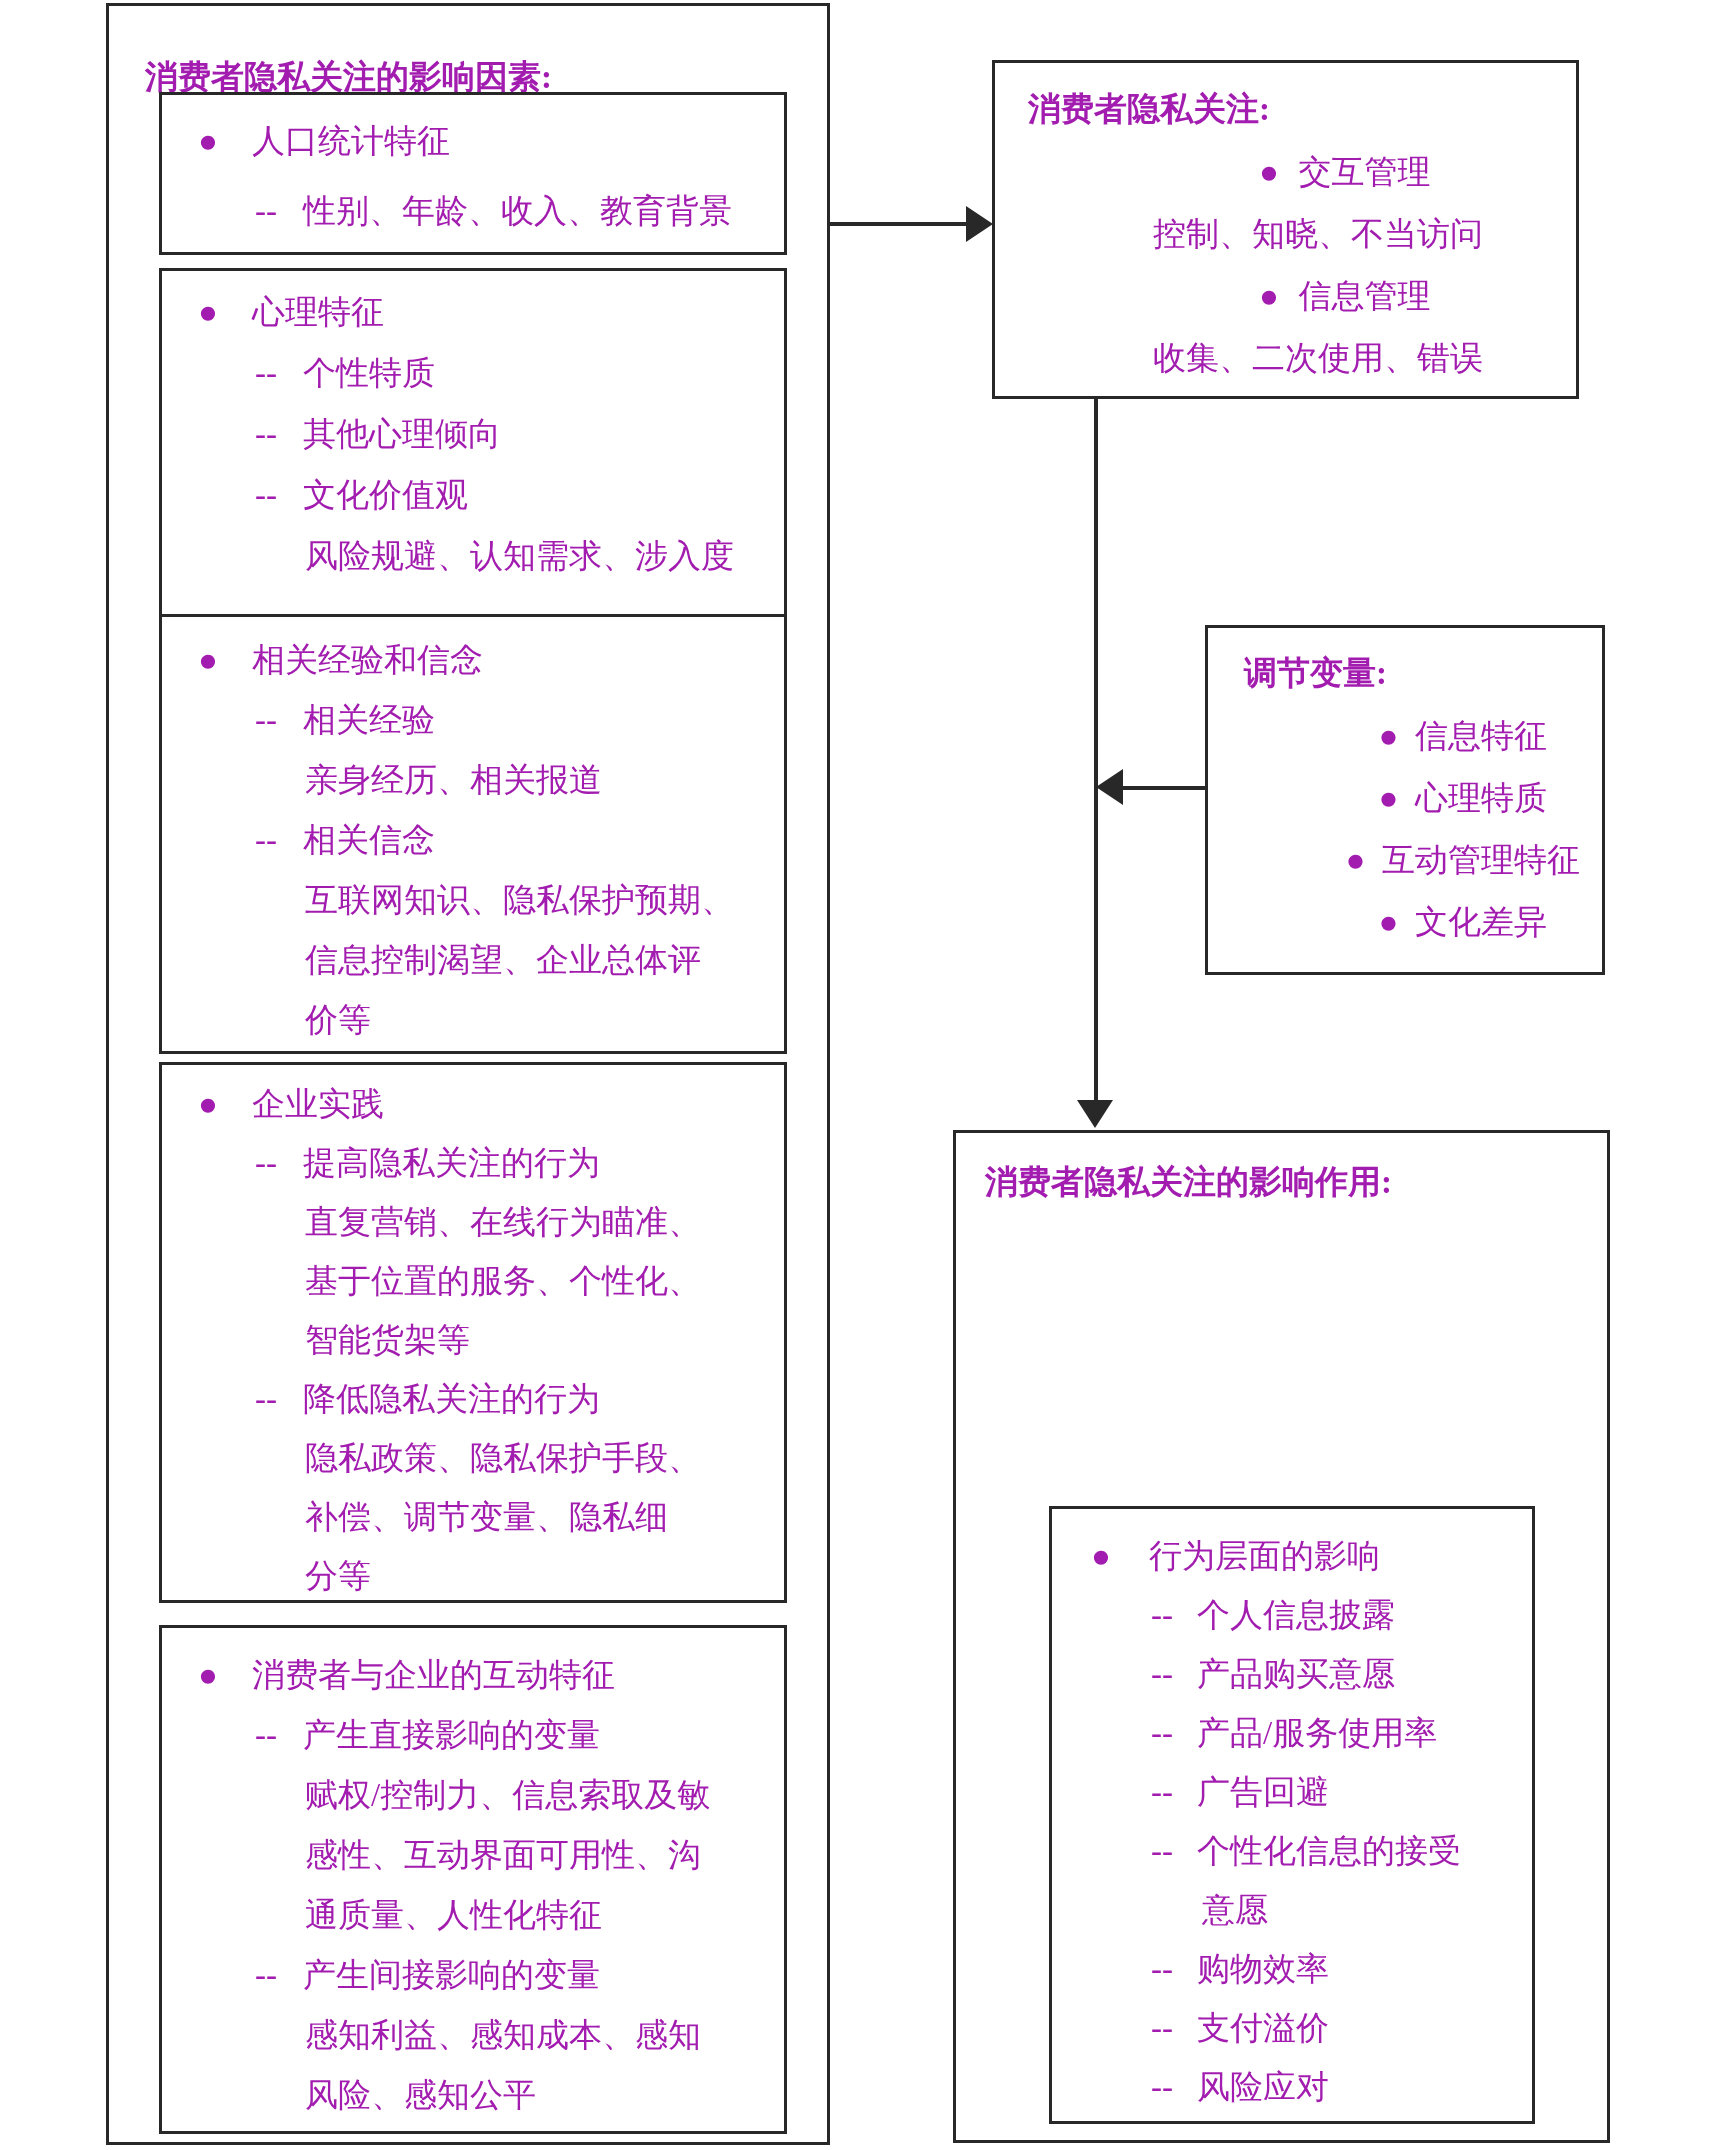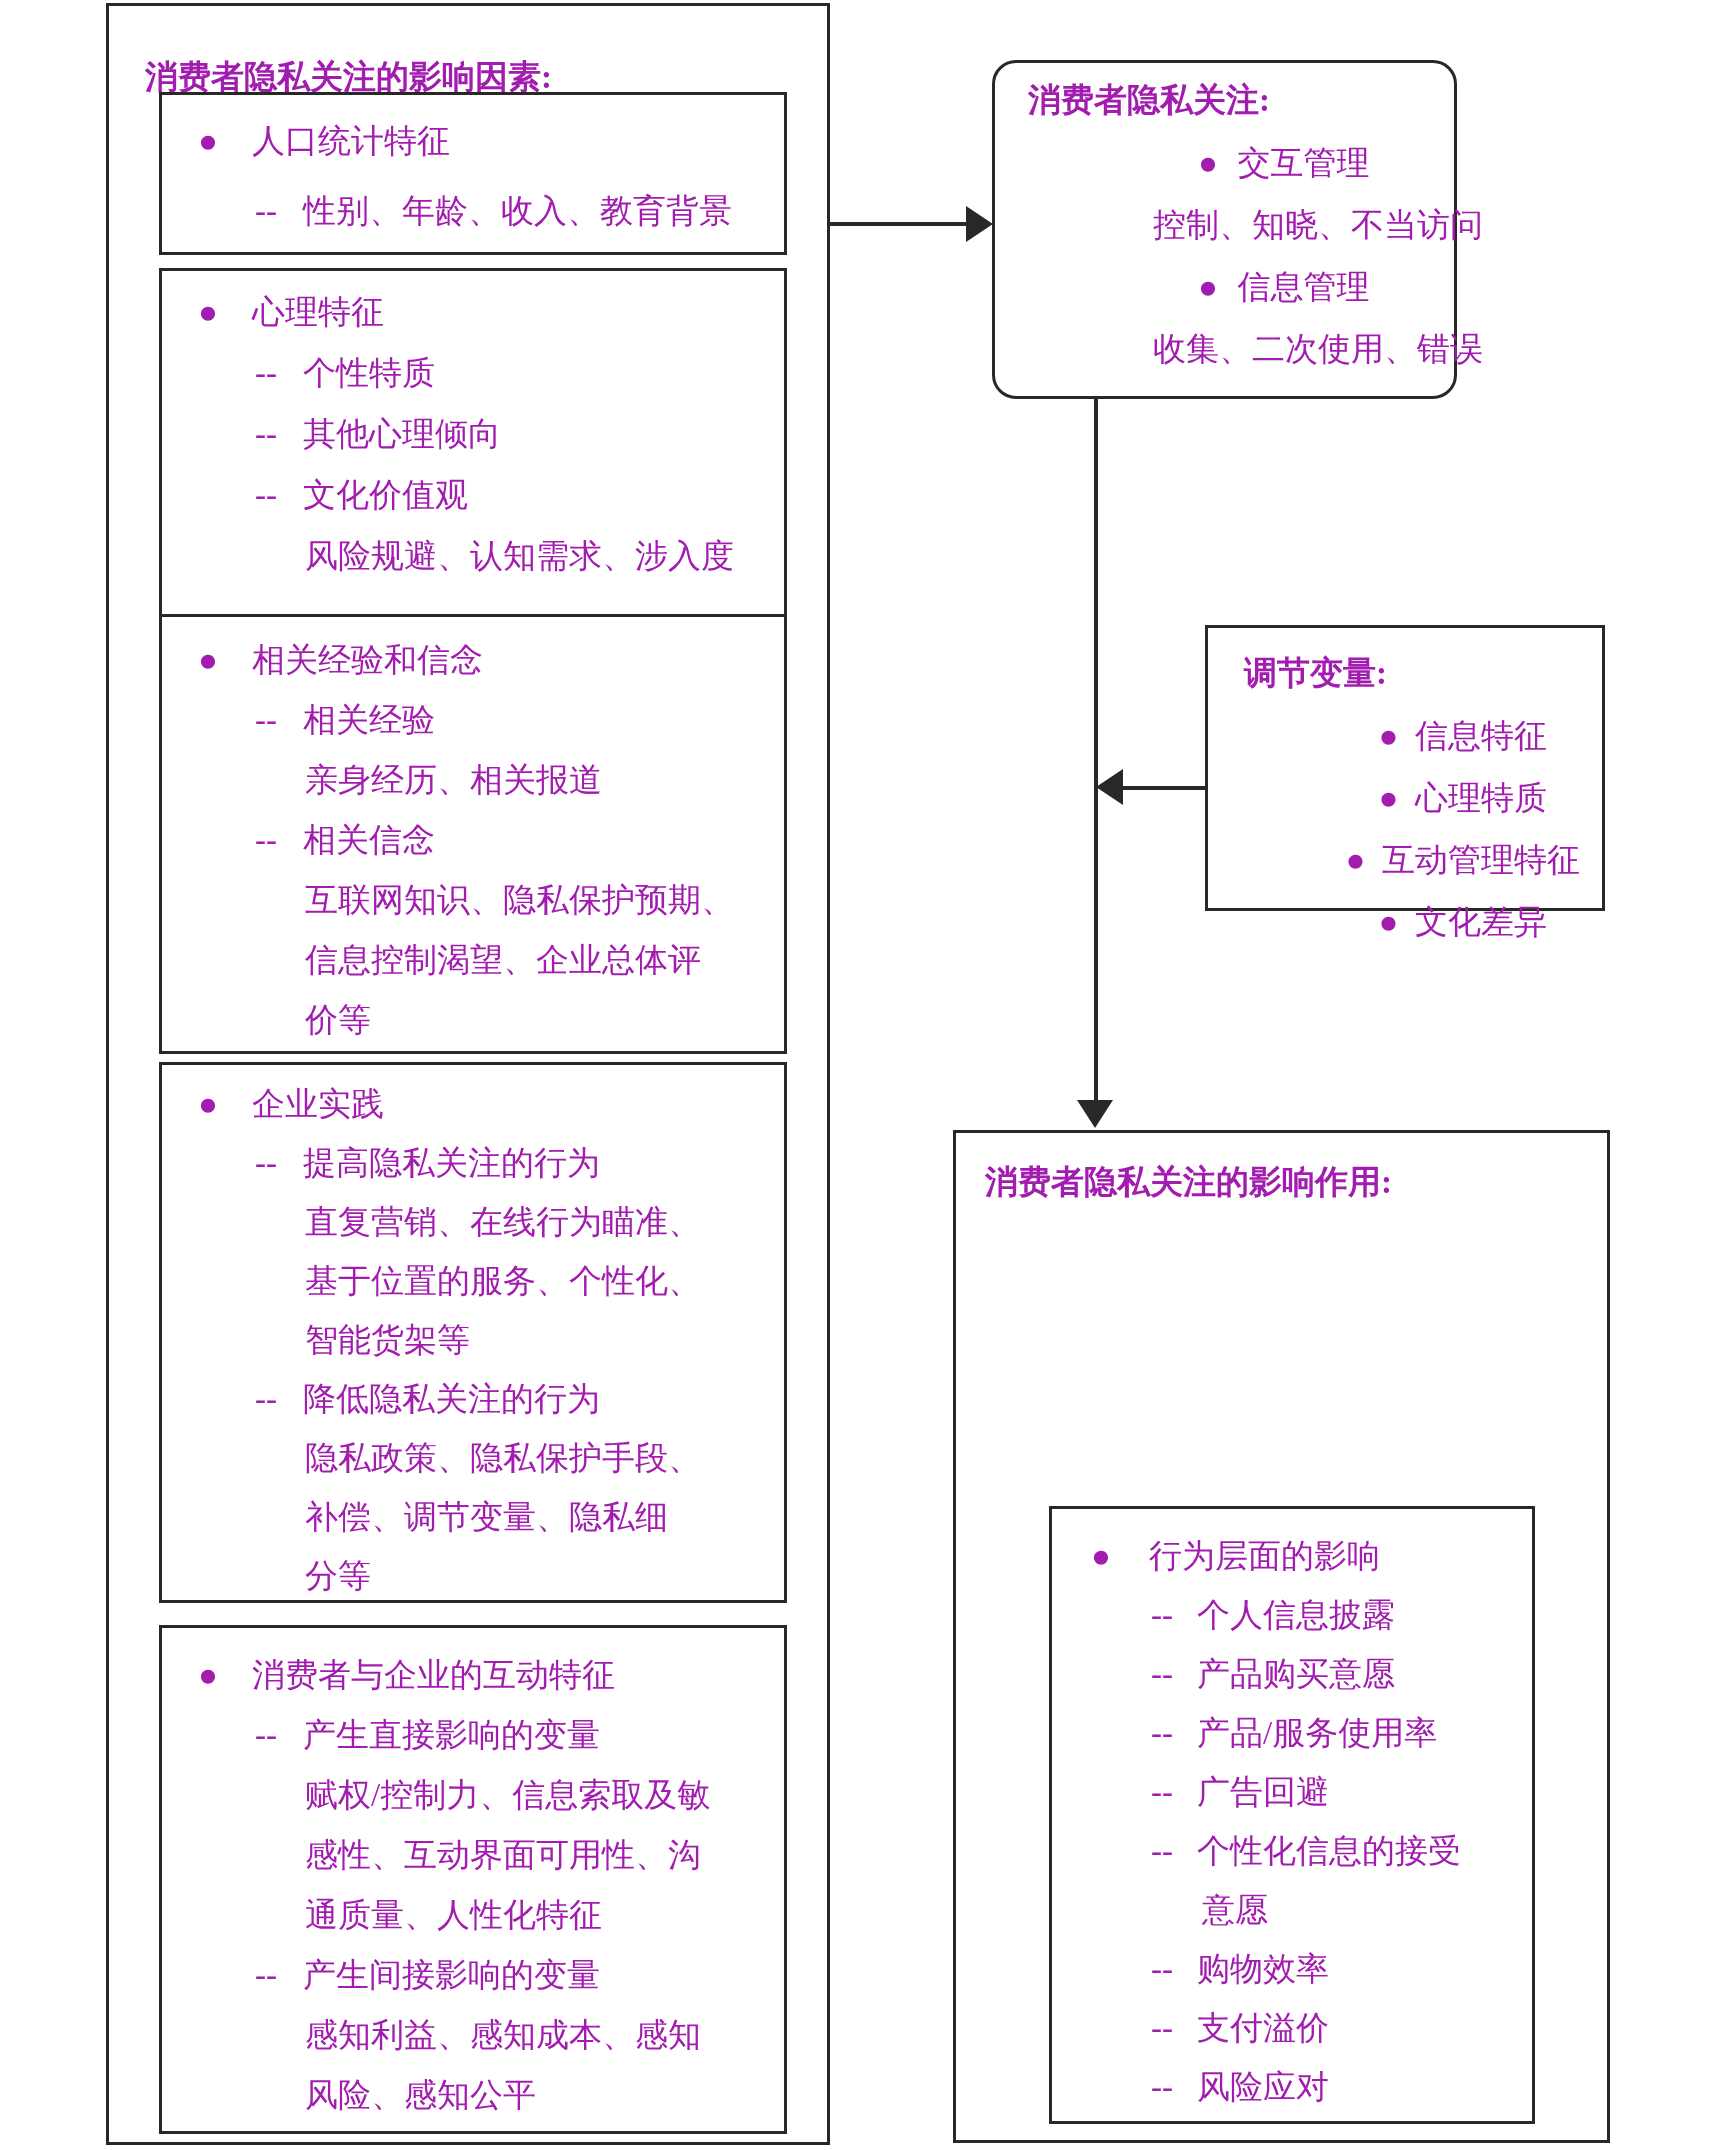--- a/index.html
+++ b/index.html
@@ -40,29 +40,29 @@
   #fb4 { top: 1625px; height: 509px; padding-top: 17px; }
   #fb4 .line { line-height: 60px; }
 
   .factor-box .lv0 { padding-left: 36px; }
   .factor-box .lv0 .marker { min-width: 54px; }
   .factor-box .lv1 { padding-left: 93px; }
   .factor-box .lv1 .marker { min-width: 48px; }
   .factor-box .lv2 { padding-left: 143px; }
 
   
-  #concern-box { left: 992px; top: 60px; width: 465px; height: 339px; padding-top: 5px; border-radius: 24px; }
+  #concern-box { left: 992px; top: 60px; width: 587px; height: 339px; padding-top: 14px; }
   #concern-box .box-title { padding-left: 33px; line-height: 64px; }
   #concern-box .line { line-height: 62px; }
   #concern-box .lv0 { padding-left: 99px; text-align: center; }
   #concern-box .lv0 .marker { min-width: 59px; }
   #concern-box .lv1 { padding-left: 158px; }
 
   
-  #moderator-box { left: 1205px; top: 625px; width: 400px; height: 286px; padding-top: 14px; }
+  #moderator-box { left: 1205px; top: 625px; width: 400px; height: 350px; padding-top: 14px; }
   #moderator-box .box-title { padding-left: 36px; line-height: 63px; }
   #moderator-box .line { line-height: 62px; text-align: center; }
   #moderator-box .lv0 { padding-left: 99px; }
   #moderator-box .lv0 .marker { min-width: 53px; }
 
   
   #effects-box { left: 953px; top: 1130px; width: 657px; height: 1013px; }
   #effects-box .box-title { padding: 17px 0 0 29px; line-height: 64px; }
   .effects-inner { }
   #effects-inner-1 { left: 1042px; top: 1230px; width: 480px; height: 217px; padding-top: 20px; }

